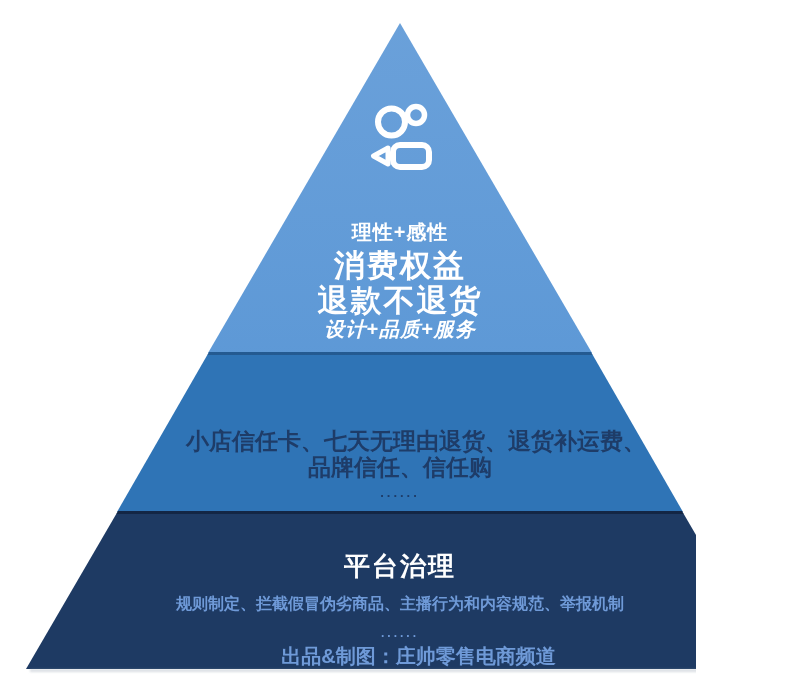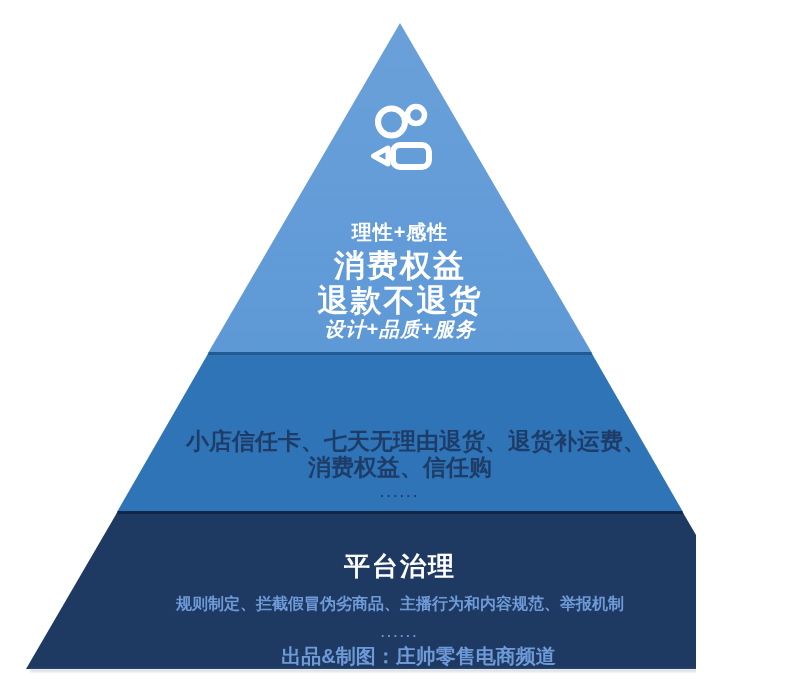--- a/index.html
+++ b/index.html
@@ -69,21 +69,21 @@
     <rect x="28" y="47" width="36" height="22" rx="7" fill="none" stroke="#ffffff" stroke-width="6"></rect>
     <path d="M23 50 L8.5 58 L23 66 Z" fill="none" stroke="#ffffff" stroke-width="5" stroke-linejoin="round"></path>
   </svg>
 
   <div class="txt t1-small-top">理性+感性</div>
   <div class="txt t1-head-1">消费权益</div>
   <div class="txt t1-head-2">退款不退货</div>
   <div class="txt t1-small-bottom">设计+品质+服务</div>
 
   <div class="txt t2-sub-1">小店信任卡、七天无理由退货、退货补运费、</div>
-  <div class="txt t2-sub-2">消费权益、信任购</div>
+  <div class="txt t2-sub-2">品牌信任、信任购</div>
   <div class="txt t2-dots">......</div>
 
   <div class="txt t3-head">平台治理</div>
   <div class="txt t3-sub">规则制定、拦截假冒伪劣商品、主播行为和内容规范、举报机制</div>
   <div class="txt t3-dots">......</div>
   <div class="txt t3-caption">出品&amp;制图：庄帅零售电商频道</div>
 
 </div>
 
 </body></html>

